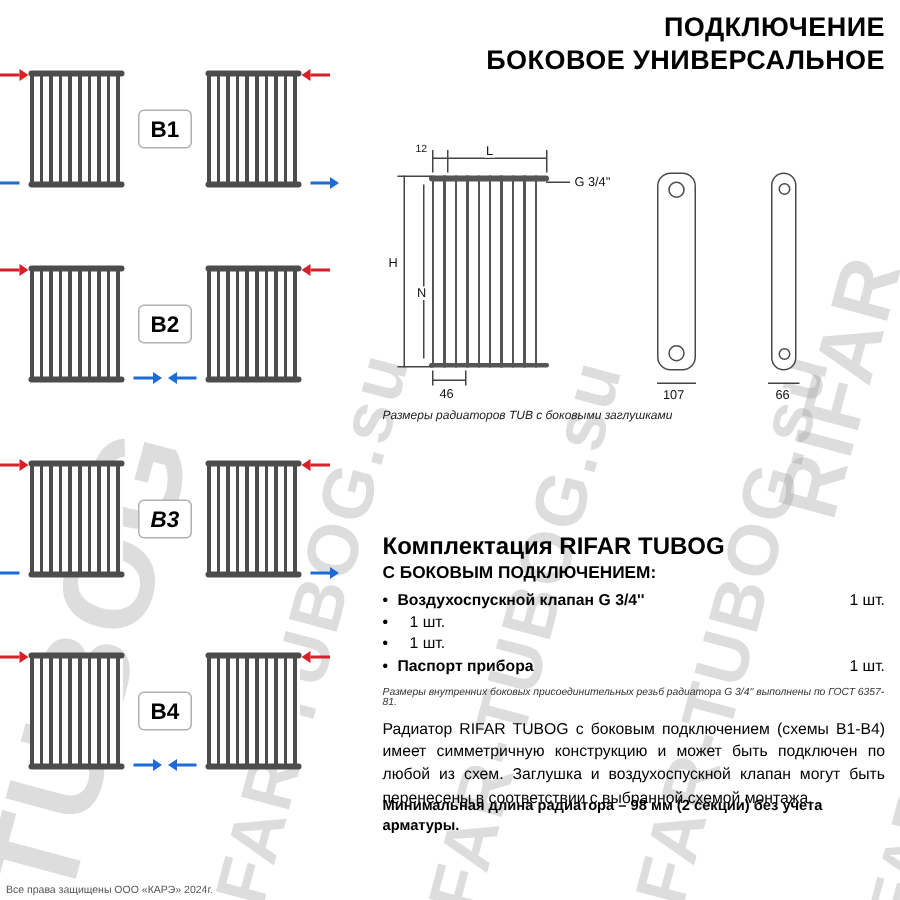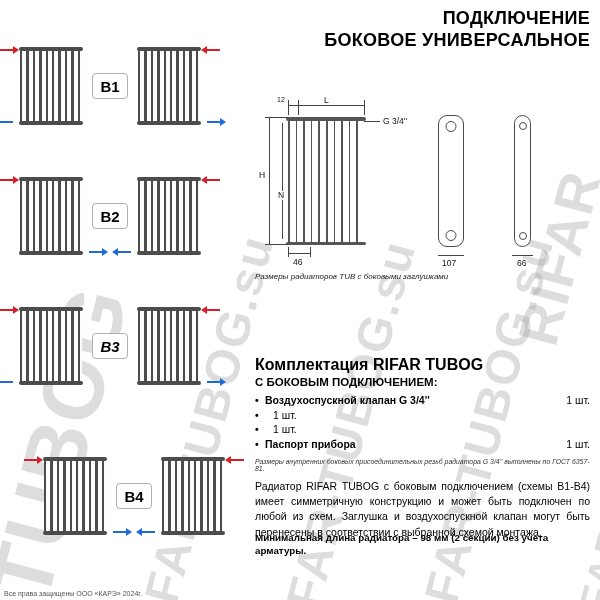--- a/index.html
+++ b/index.html
@@ -111,21 +111,21 @@
         <div class="rad" style="left: 20px;">
           <div class="arr lv-top sd-left dir-right" style="color: rgb(214, 31, 38);"></div>
           <div class="arr lv-bottom sd-left dir-left" style="color: rgb(30, 107, 214);"></div>
         </div>
         <div class="scheme-label">В3</div>
         <div class="rad" style="left: 138px;">
           <div class="arr lv-top sd-right dir-left" style="color: rgb(214, 31, 38);"></div>
           <div class="arr lv-bottom sd-right dir-right" style="color: rgb(30, 107, 214);"></div>
         </div>
       </div>
-      <div class="scheme-row" style="top: 458px; margin-left: 24px;">
+      <div class="scheme-row" style="top: 436px;">
         <div class="rad" style="left: 20px;">
           <div class="arr lv-top sd-left dir-right" style="color: rgb(214, 31, 38);"></div>
           <div class="arr lv-bottom sd-right dir-right" style="color: rgb(30, 107, 214);"></div>
         </div>
         <div class="scheme-label">В4</div>
         <div class="rad" style="left: 138px;">
           <div class="arr lv-top sd-right dir-left" style="color: rgb(214, 31, 38);"></div>
           <div class="arr lv-bottom sd-left dir-left" style="color: rgb(30, 107, 214);"></div>
         </div>
       </div>

